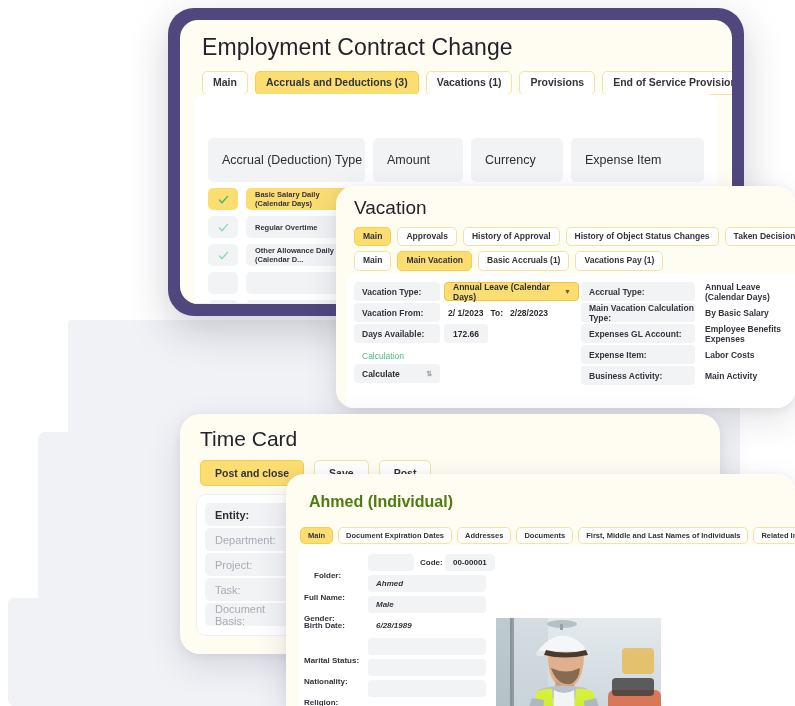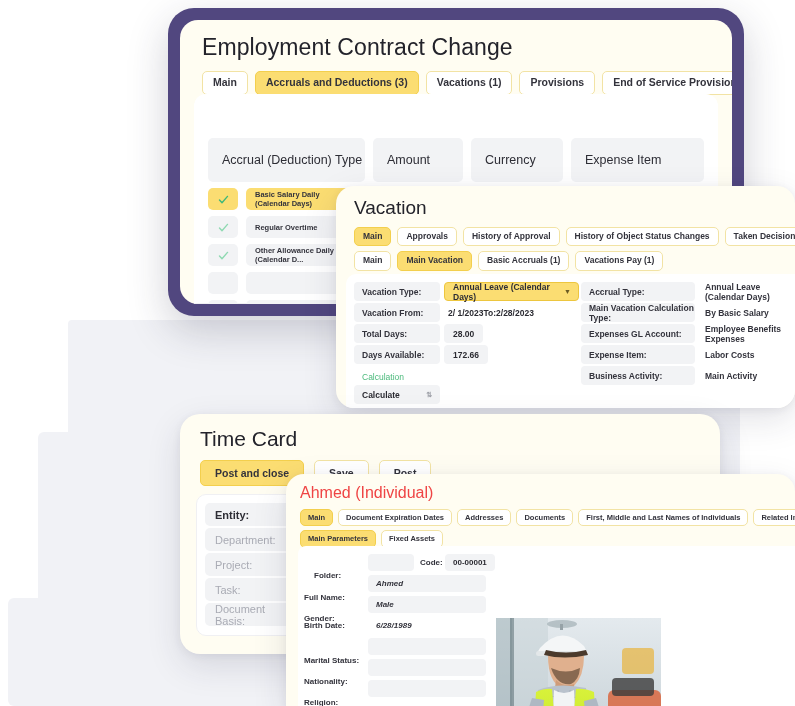--- a/index.html
+++ b/index.html
@@ -110,21 +110,21 @@
   .fval { font-size:8.5px; font-weight:700; color:#33333c;
           display:flex; align-items:center; padding-left:8px; height:19px; }
   .vac-left .flabel { width:86px; }
   .sel-field {
     background:#fbdd72; border:1px solid #edc63f; border-radius:4px;
     height:19px; margin-left:4px; width:135px;
     display:flex; align-items:center; justify-content:space-between;
     padding:0 7px 0 8px; font-size:8.5px; font-weight:700; color:#2d2d35;
   }
   .caret { font-size:7px; color:#6a5a22; }
-  .dates { display:flex; align-items:center; padding-left:8px; font-size:8.5px; font-weight:700; }
+  .dates { display:flex; align-items:center; gap:7px; padding-left:8px; font-size:8.5px; font-weight:700; }
   .boxval { background:#f2f3f5; border-radius:4px; height:19px;
             display:flex; align-items:center; padding:0 9px;
             font-size:8.5px; font-weight:700; margin-left:4px; }
   .section-green { color:#4cba7c; font-size:8.5px; padding:6px 0 3px 8px; font-weight:400; }
   .calc-row { display:flex; align-items:center; background:#f2f3f5;
               border-radius:4px; width:86px; height:19px; padding-left:8px;
               font-size:8.5px; font-weight:700; justify-content:space-between;
               padding-right:8px; }
   .vac-right .flabel { width:124px; background:#f2f3f5; }
   .vac-right .fval { padding-left:10px; }
@@ -143,21 +143,21 @@
   .tc-side { width:105px; padding:0 8px; }
   .tc-item { background:#f2f3f5; border-radius:5px; height:23px;
              display:flex; align-items:center; padding-left:10px;
              font-size:11px; margin-bottom:2px; }
   .tc-item.first { font-weight:700; color:#2d2d35; }
   .tc-item.dim { color:#a9abb4; }
 
   
   #card-ahmed { left:286px; top:474px; width:509px; height:232px;
                 border-radius:18px 18px 0 0; }
-  .h4 { font-size:16px; font-weight:400; color:#ef4444; padding:10px 0 0 14px; margin:0; }
+  .h4 { font-size:16px; font-weight:700; color:#4d7c0f; padding:10px 0 0 14px; margin:9px; }
   #card-ahmed .tabrow { padding:7px 0 0 14px; gap:5px; }
   #card-ahmed .tab { font-size:7.5px; padding:3.5px 7px; }
   .ah-panel { position:absolute; left:12px; right:0; top:72px; bottom:0;
               background:#ffffff; border-radius:8px 0 0 0; display:flex; }
   .ah-form { width:200px; position:relative; padding-top:8px; }
   .ah-field { position:absolute; left:70px; background:#f2f3f5; border-radius:4px;
               height:17px; width:118px; display:flex; align-items:center;
               padding-left:8px; font-size:8px; font-weight:700; color:#33333c;font-style:italic; }
   .ah-lab { position:absolute; left:6px; font-size:8px; font-weight:700; color:#33333c; }
   .code-lab { position:absolute; font-size:8px; font-weight:700; color:#33333c; }
@@ -288,24 +288,20 @@
 
         <div class="frow">
           <div class="flabel">Vacation From:</div>
           <div class="dates">
             <span>2/ 1/2023</span>
             <span>To:</span>
             <span>2/28/2023</span>
           </div>
         </div>
 
-        <div class="frow">
-          <div class="flabel">Total Days:</div>
-          <div class="boxval">28.00</div>
-        </div>
 
         <div class="frow">
           <div class="flabel">Days Available:</div>
           <div class="boxval">172.66</div>
         </div>
 
         <div class="section-green">Calculation</div>
 
         <div class="calc-row">
           <span>Calculate</span>

